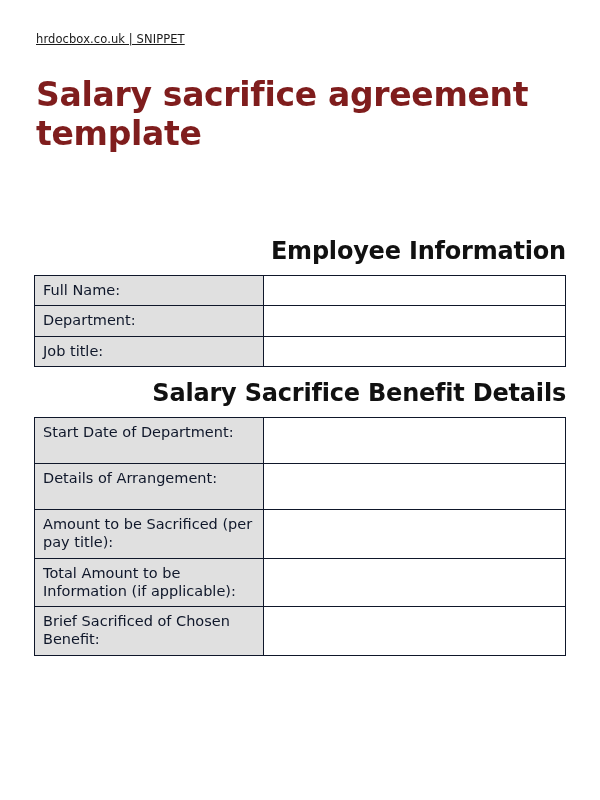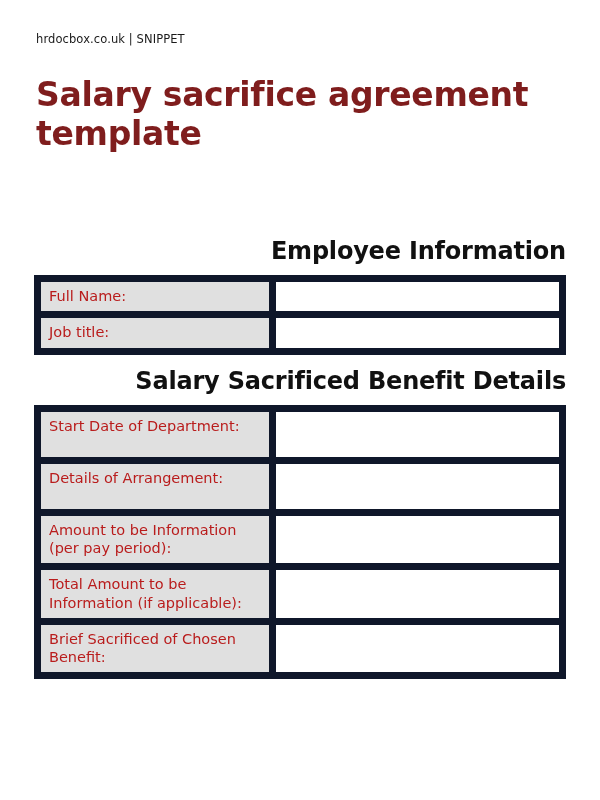--- a/index.html
+++ b/index.html
@@ -20,20 +20,21 @@
     height: 800px;
     box-sizing: border-box;
     padding: 32px 34px 0 34px;
   }
   .breadcrumb {
     font-size: 11.5px;
     color: #1a1a1a;
     letter-spacing: 0.1px;
     margin: 0 0 30px 2px;
     font-family: "DejaVu Sans", "Liberation Sans", sans-serif;
+    text-decoration: underline;
   }
   .doc-title {
     font-size: 33px;
     line-height: 1.17;
     font-weight: bold;
     color: #7f1d1d;
     letter-spacing: -0.3px;
     margin: 0 0 0 2px;
     max-width: 520px;
   }
@@ -51,26 +52,26 @@
   .spacer-between {
     height: 8px;
   }
   table.form-table {
     width: 100%;
     border-collapse: collapse;
     table-layout: fixed;
     margin-bottom: 4px;
   }
   table.form-table td {
-    border: 7px solid #0f172a;
+    border: 1px solid #0f172a;
     padding: 5px 8px 6px 8px;
     font-size: 14.5px;
     line-height: 1.26;
     vertical-align: top;
-    color: #b91c1c;
+    color: #0f172a;
   }
   table.form-table td.label-cell {
     width: 212px;
     background: #e0e0e0;
   }
   table.form-table td.value-cell {
     background: #ffffff;
   }
   .tall td { height: 34px; }
 </style>
@@ -87,42 +88,46 @@
 
   <h2 class="section-heading">Employee Information</h2>
 
   <table class="form-table">
     <tbody>
       <tr>
         <td class="label-cell">Full Name:</td>
         <td class="value-cell"></td>
       </tr>
       <tr>
+        <td class="label-cell">Department:</td>
+        <td class="value-cell"></td>
+      </tr>
+      <tr>
         <td class="label-cell">Job title:</td>
         <td class="value-cell"></td>
       </tr>
     </tbody>
   </table>
 
   <div class="spacer-between"></div>
 
-  <h2 class="section-heading">Salary Sacrificed Benefit Details</h2>
+  <h2 class="section-heading">Salary Sacrifice Benefit Details</h2>
 
   <table class="form-table">
     <tbody>
       <tr class="tall">
         <td class="label-cell">Start Date of Department:</td>
         <td class="value-cell"></td>
       </tr>
       <tr class="tall">
         <td class="label-cell">Details of Arrangement:</td>
         <td class="value-cell"></td>
       </tr>
       <tr class="tall">
-        <td class="label-cell">Amount to be Information (per pay period):</td>
+        <td class="label-cell">Amount to be Sacrificed (per pay title):</td>
         <td class="value-cell"></td>
       </tr>
       <tr class="tall">
         <td class="label-cell">Total Amount to be Information (if applicable):</td>
         <td class="value-cell"></td>
       </tr>
       <tr class="tall">
         <td class="label-cell">Brief Sacrificed of Chosen Benefit:</td>
         <td class="value-cell"></td>
       </tr>

